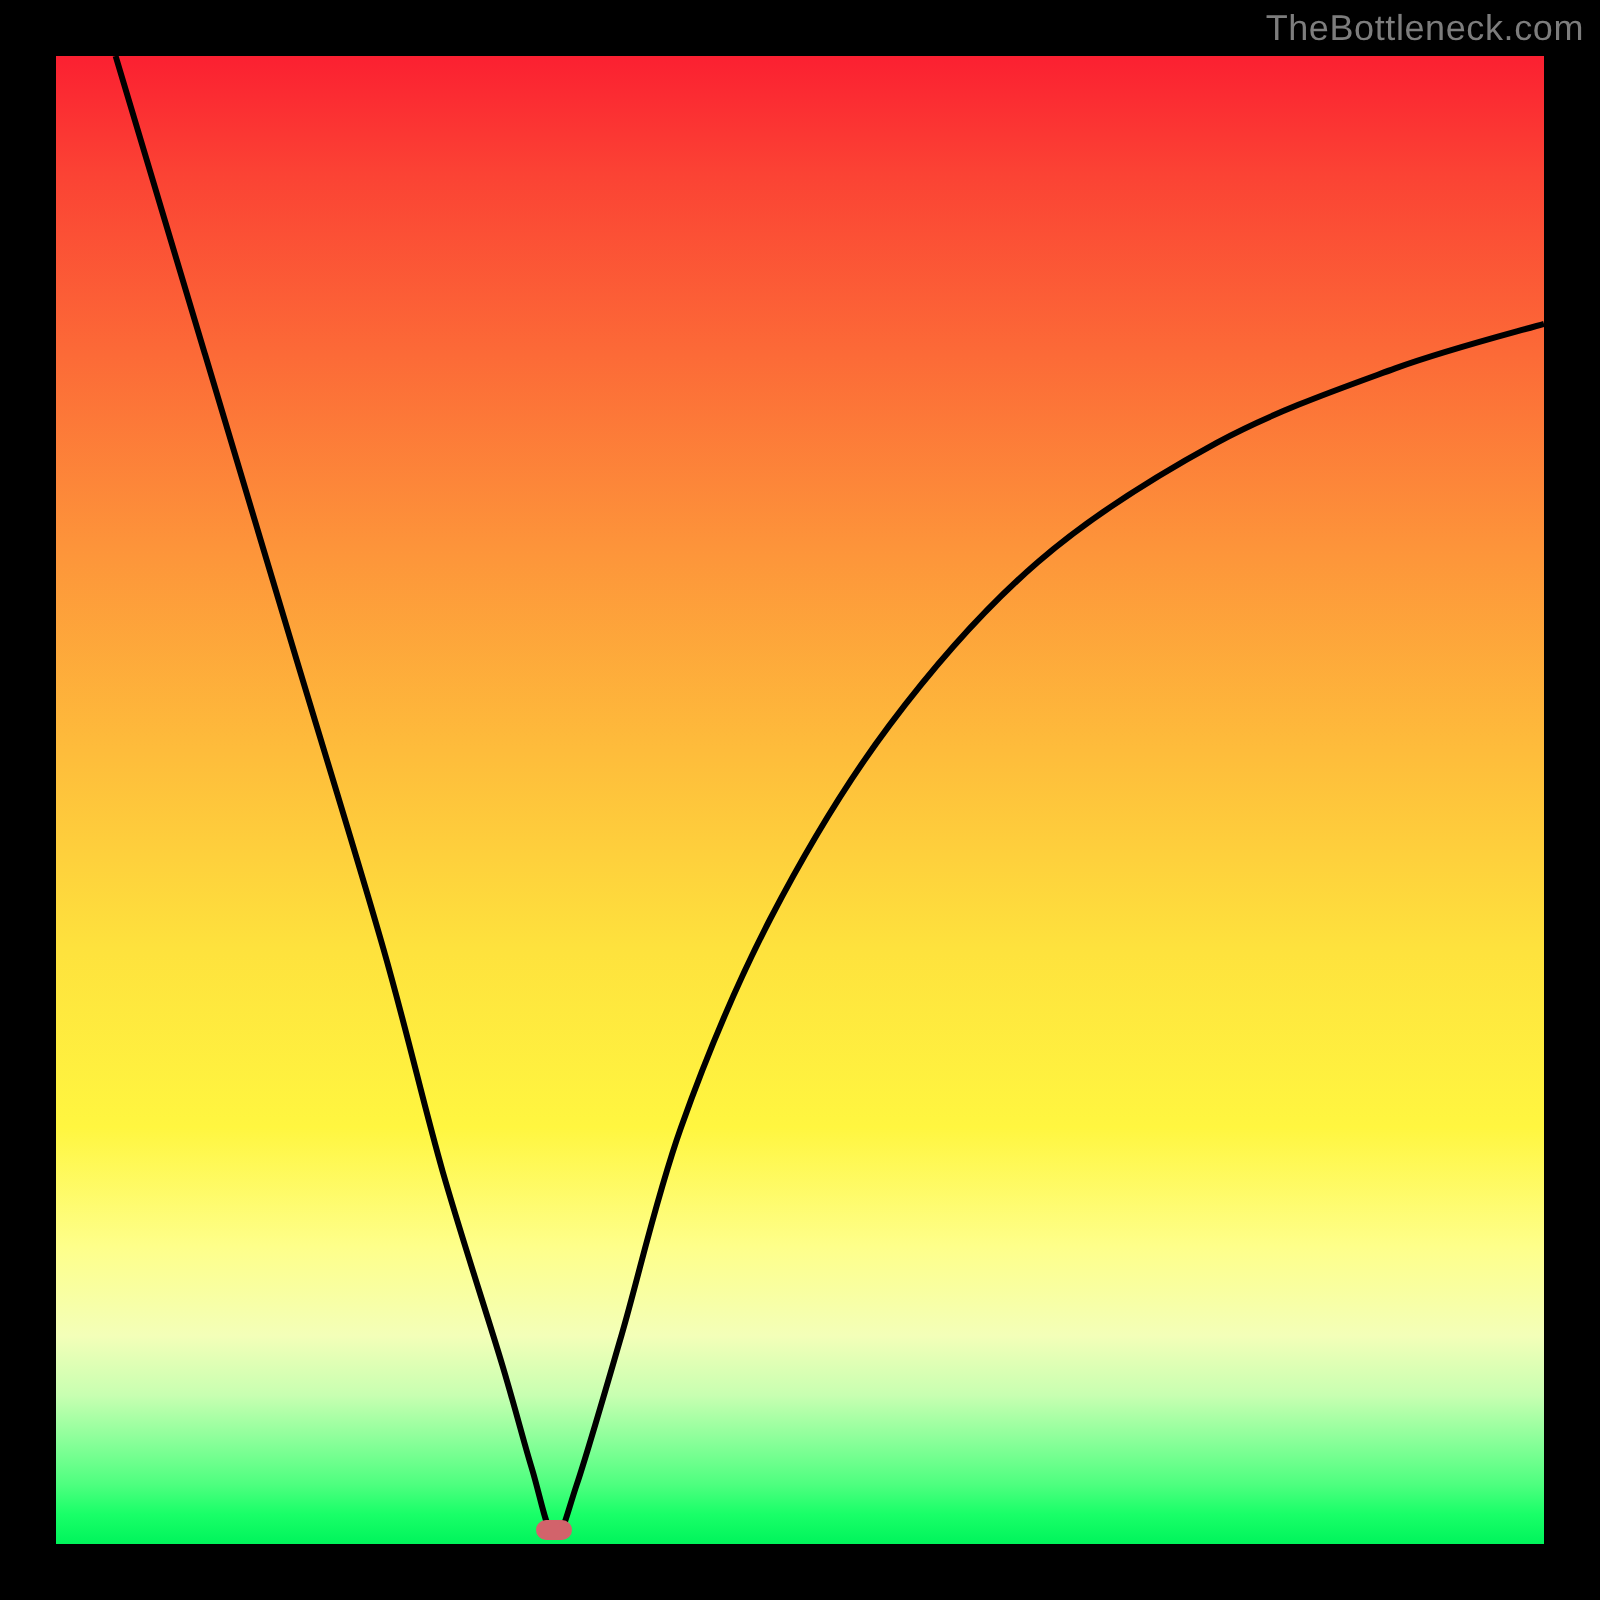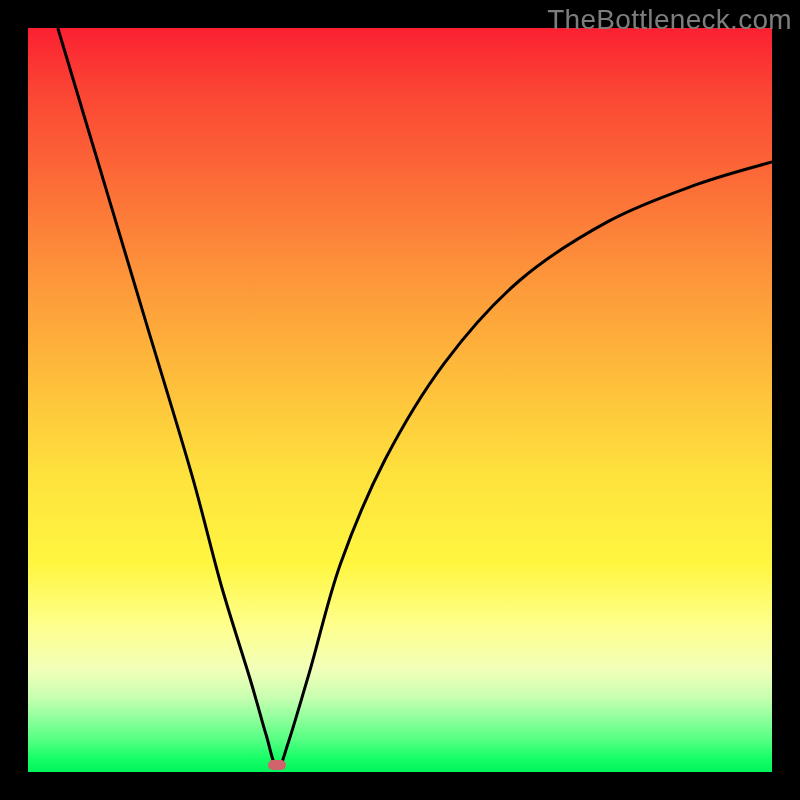--- a/index.html
+++ b/index.html
@@ -15,21 +15,21 @@
     position: relative;
     width: 800px;
     height: 800px;
     background: #000;
   }
   .watermark {
     position: absolute;
     top: 4px;
     right: 8px;
     color: #7d7d7d;
-    font-size: 28px;
+    font-size: 18px;
     font-weight: 500;
     letter-spacing: 0.3px;
     z-index: 10;
   }
   
   .plot-area {
     position: absolute;
     left: 28px;
     top: 28px;
     width: 744px;

